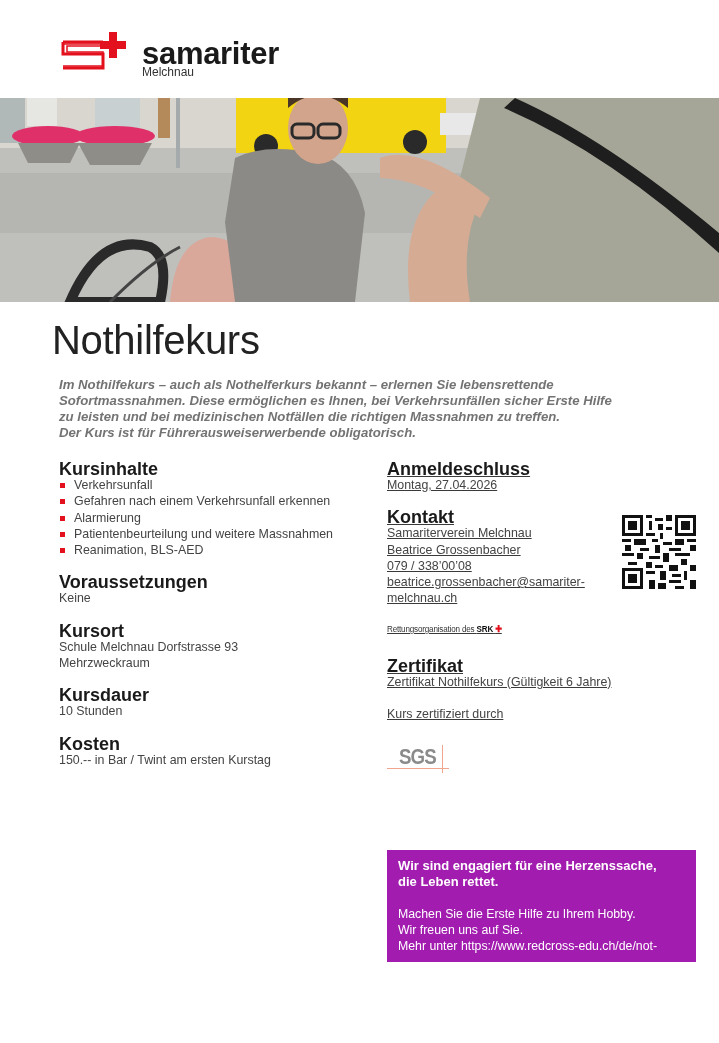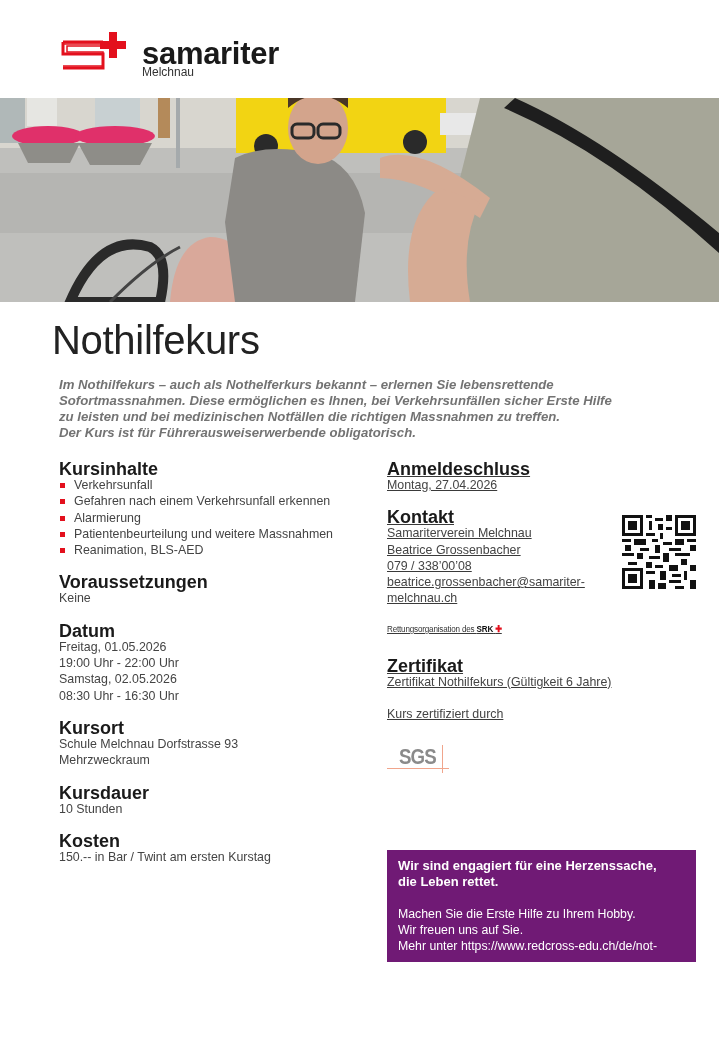--- a/index.html
+++ b/index.html
@@ -31,21 +31,21 @@
 
     .srk { font-size: 9.2px; color: #333; margin: 6px 0 24px 0; letter-spacing: -0.2px; transform: scaleX(0.88); transform-origin: left; white-space: nowrap; }
     .srk b { color: #111; }
     .srk .cross { color: #e3101d; font-weight: bold; }
 
     .sgs { position: relative; width: 64px; height: 30px; margin-top: 20px; }
     .sgs .txt { position: absolute; left: 12px; top: 2px; font-size: 22px; font-weight: bold; color: #8a8a8a; letter-spacing: -1px; transform: scaleX(0.85); transform-origin: left; }
     .sgs .hl { position: absolute; left: 0; top: 26px; width: 62px; height: 1px; background: #f0a58c; }
     .sgs .vl { position: absolute; left: 55px; top: 3px; width: 1px; height: 28px; background: #f0a58c; }
 
-    .redbox { position: absolute; left: 387px; top: 850px; width: 309px; height: 112px; background: #701a75; padding: 8px 11px; color: #fff; overflow: hidden; }
+    .redbox { position: absolute; left: 387px; top: 850px; width: 309px; height: 112px; background: #a21caf; padding: 8px 11px; color: #fff; overflow: hidden; }
     .redbox .rh { font-size: 13px; font-weight: bold; line-height: 16px; }
     .redbox .rt { font-size: 12.3px; line-height: 16px; margin-top: 16px; white-space: nowrap; }
   </style>
 </head>
 <body>
 
 <div class="logo">
   <svg width="80" height="50" viewBox="0 0 80 50">
     <path d="M4 14 h40 M4 14 v12 h40 v14 h-40" fill="none" stroke="#e3101d" stroke-width="3"></path>
     <path d="M4 16 h38 v2 h-34 v6 h36 v14 h-40" fill="none" stroke="#e3101d" stroke-width="1.5"></path>
@@ -109,27 +109,20 @@
       <li><span class="sq"></span><span>Patientenbeurteilung und weitere Massnahmen</span></li>
       <li><span class="sq"></span><span>Reanimation, BLS-AED</span></li>
     </ul>
   </div>
 
   <div class="sec">
     <div class="sec-h">Voraussetzungen</div>
     <div class="sec-t">Keine</div>
   </div>
 
-  <div class="sec">
-    <div class="sec-h">Datum</div>
-    <div class="sec-t">Freitag, 01.05.2026</div>
-    <div class="sec-t">19:00 Uhr - 22:00 Uhr</div>
-    <div class="sec-t">Samstag, 02.05.2026</div>
-    <div class="sec-t">08:30 Uhr - 16:30 Uhr</div>
-  </div>
 
   <div class="sec">
     <div class="sec-h">Kursort</div>
     <div class="sec-t">Schule Melchnau Dorfstrasse 93</div>
     <div class="sec-t">Mehrzweckraum</div>
   </div>
 
   <div class="sec">
     <div class="sec-h">Kursdauer</div>
     <div class="sec-t">10 Stunden</div>

